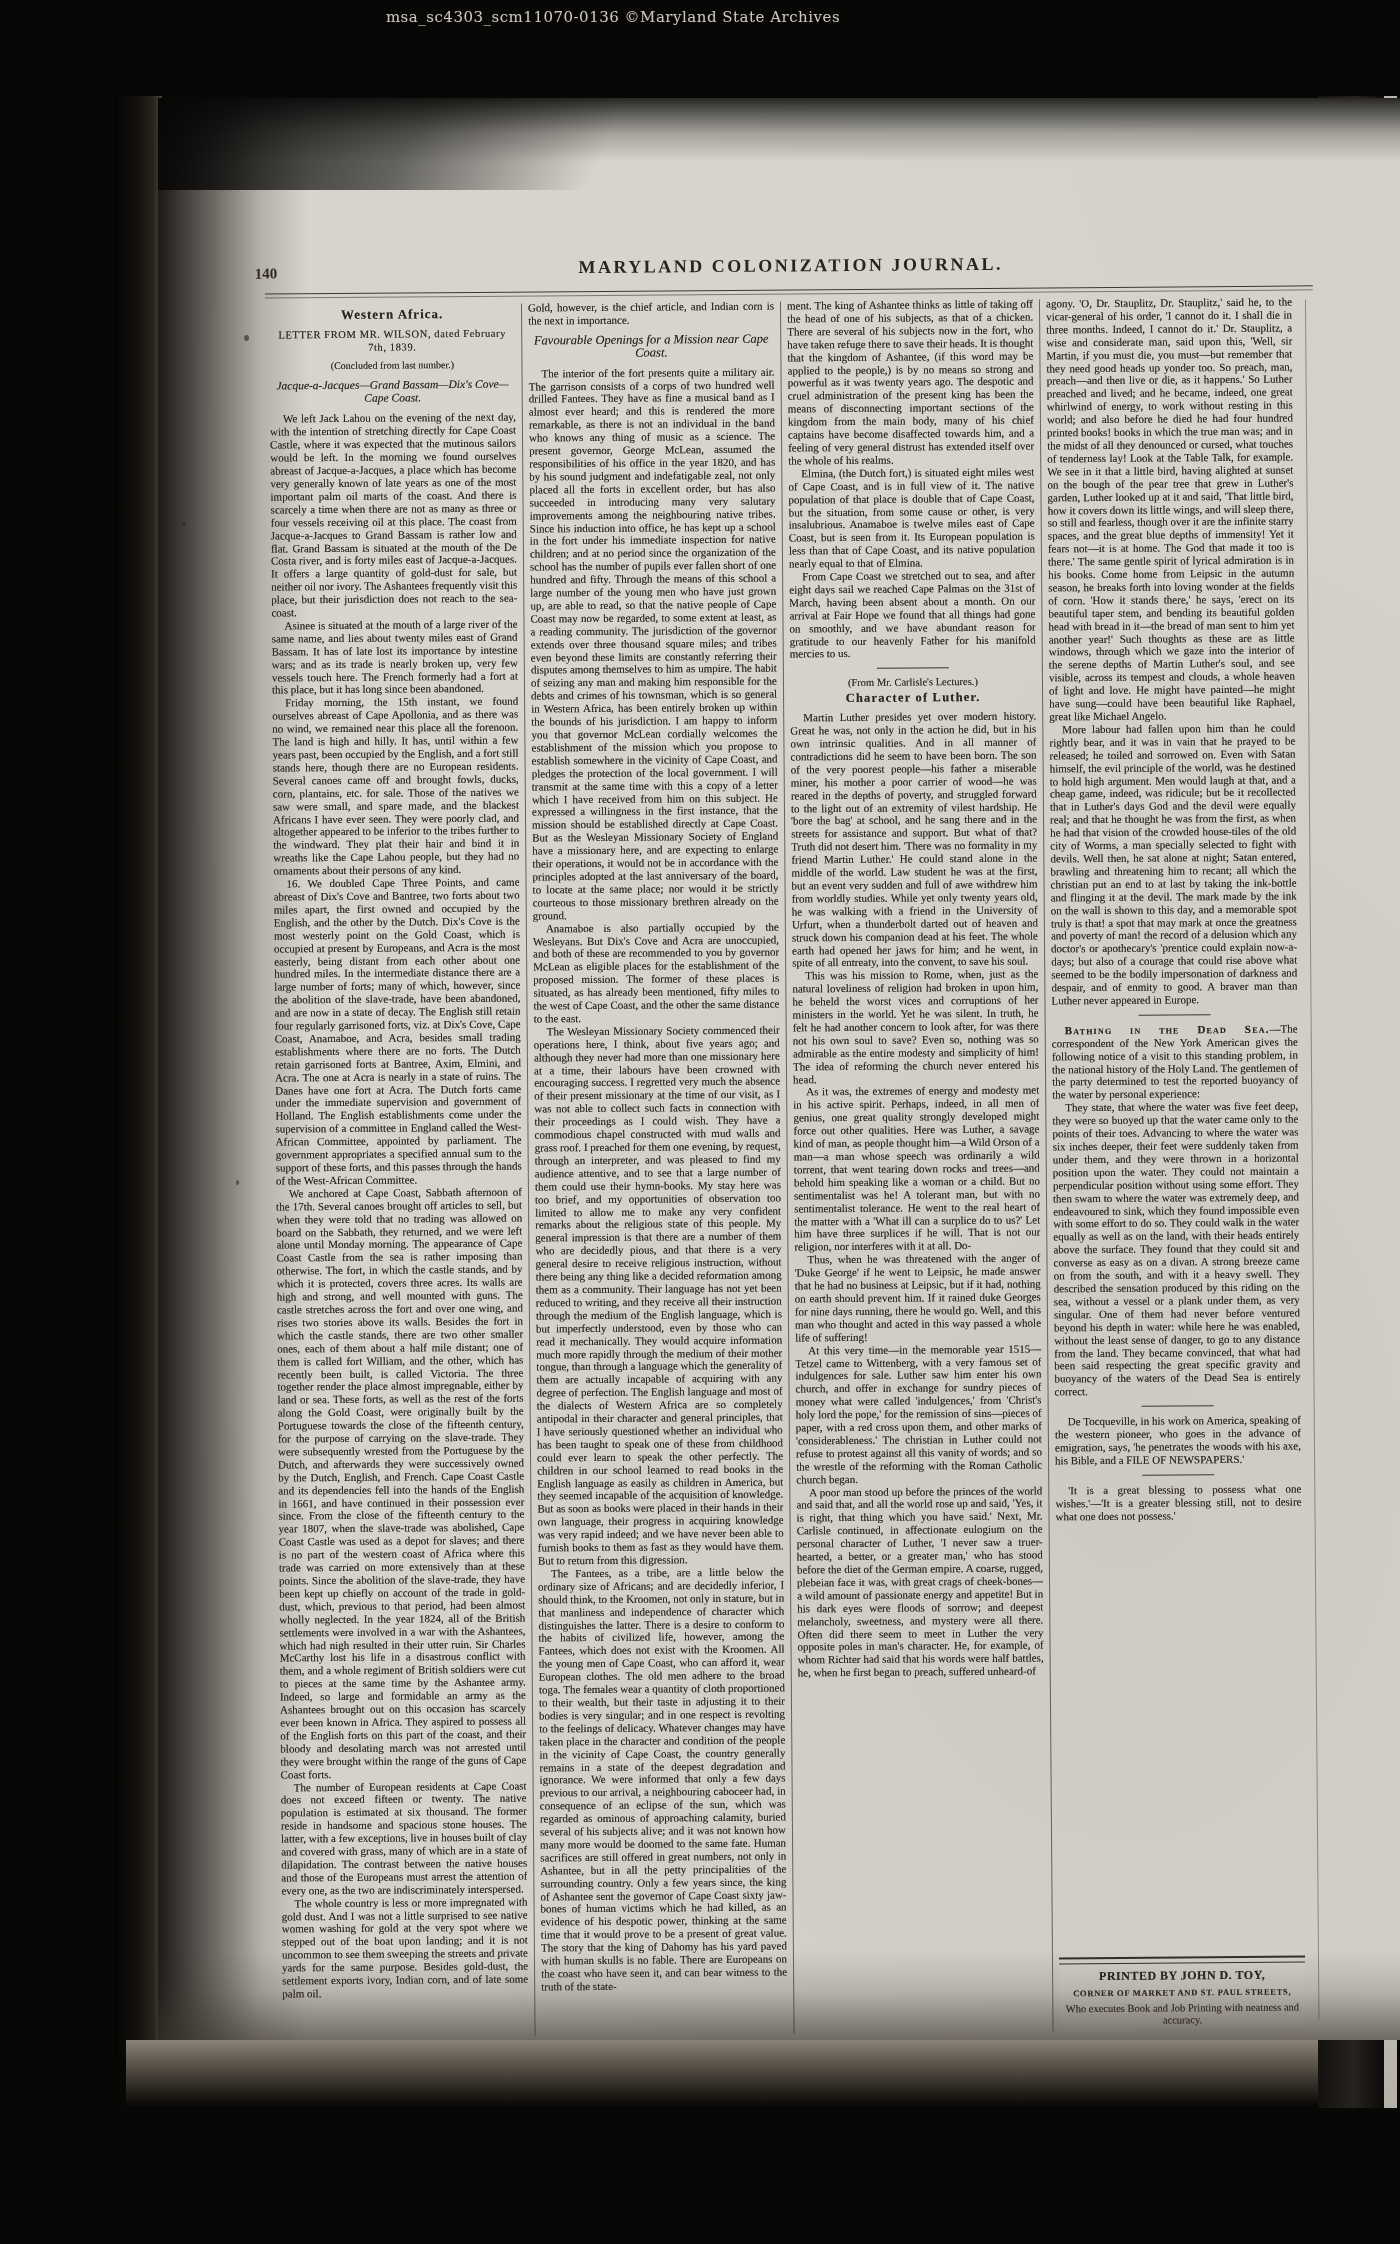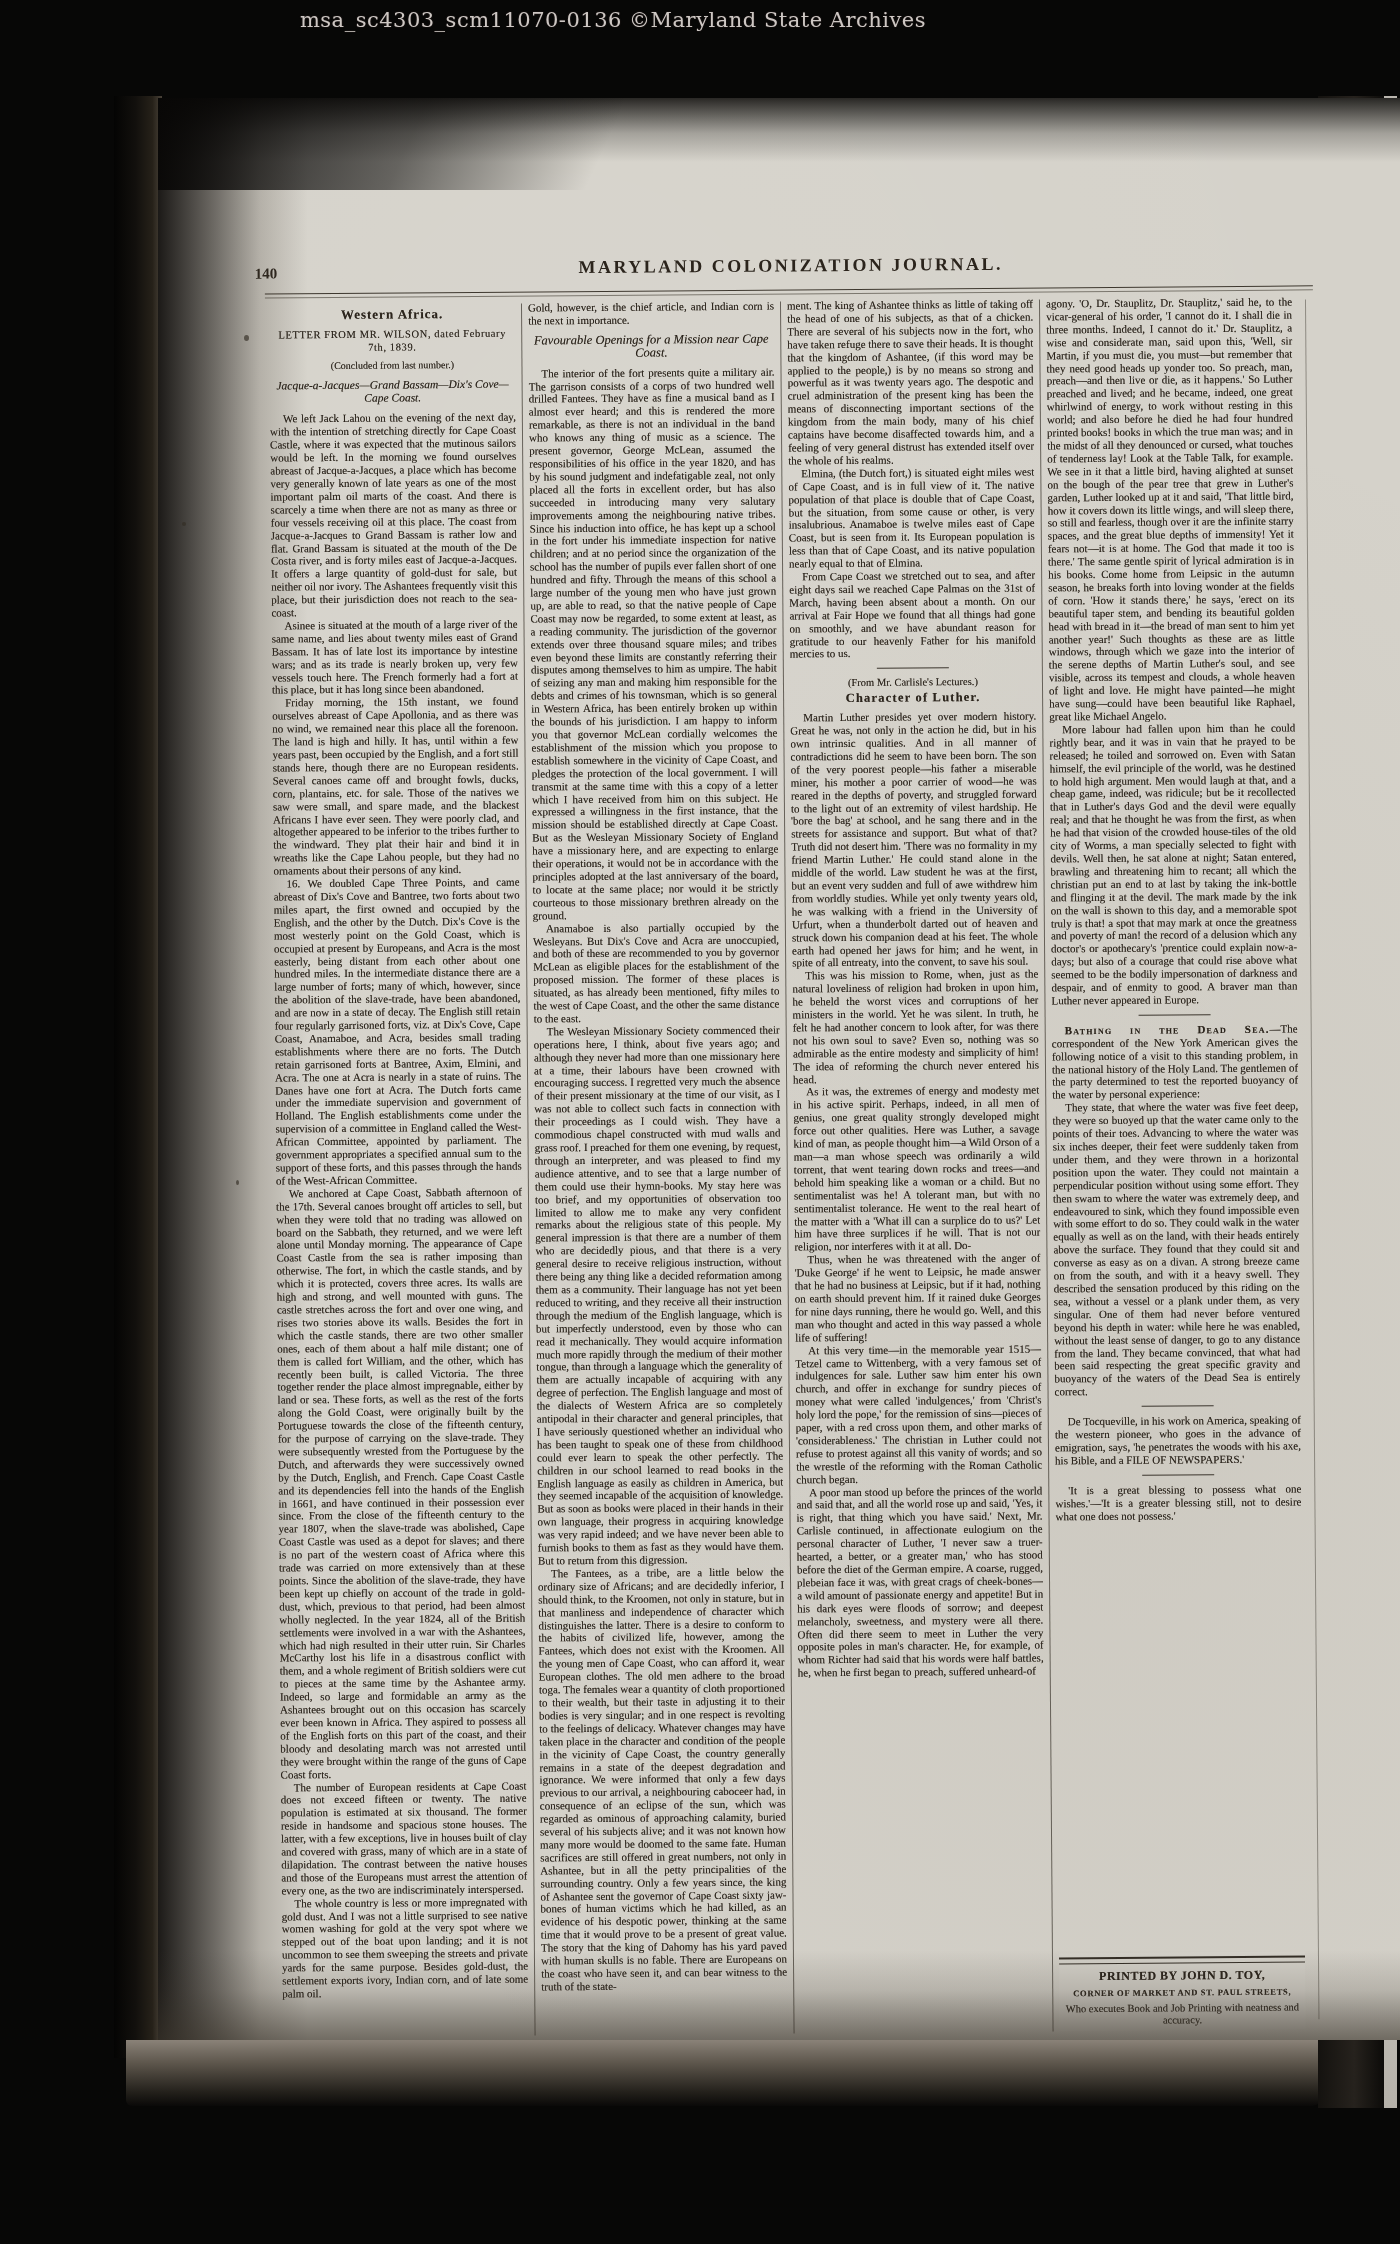--- a/index.html
+++ b/index.html
@@ -6,21 +6,21 @@
   body{
     width:1400px;height:2244px;position:relative;overflow:hidden;
     background:#070706;
     font-family:"Liberation Serif","DejaVu Serif",serif;
   }
   
   .archive-label{
     position:absolute;top:8px;left:0;width:1280px;
     text-align:center;padding-right:54px;box-sizing:border-box;
     font-family:"DejaVu Serif","Liberation Serif",serif;
-    font-size:21px;color:#cdc7c3;letter-spacing:.5px;
+    font-size:15px;color:#cdc7c3;letter-spacing:.5px;
     text-shadow:0 0 2px rgba(120,90,90,.35);
   }
   
   .spine{position:absolute;left:114px;top:96px;width:48px;height:1962px;
     background:linear-gradient(90deg,#040403 0%,#12100d 45%,#262119 80%,#4a4339 100%);}
   .paper{position:absolute;left:158px;top:98px;width:1384px;height:1942px;
     background:
       radial-gradient(ellipse at 30% 25%, rgba(255,255,255,.07), rgba(0,0,0,0) 60%),
       radial-gradient(ellipse at 70% 70%, rgba(120,110,95,.08), rgba(0,0,0,0) 55%),
       #d5d2ca;

